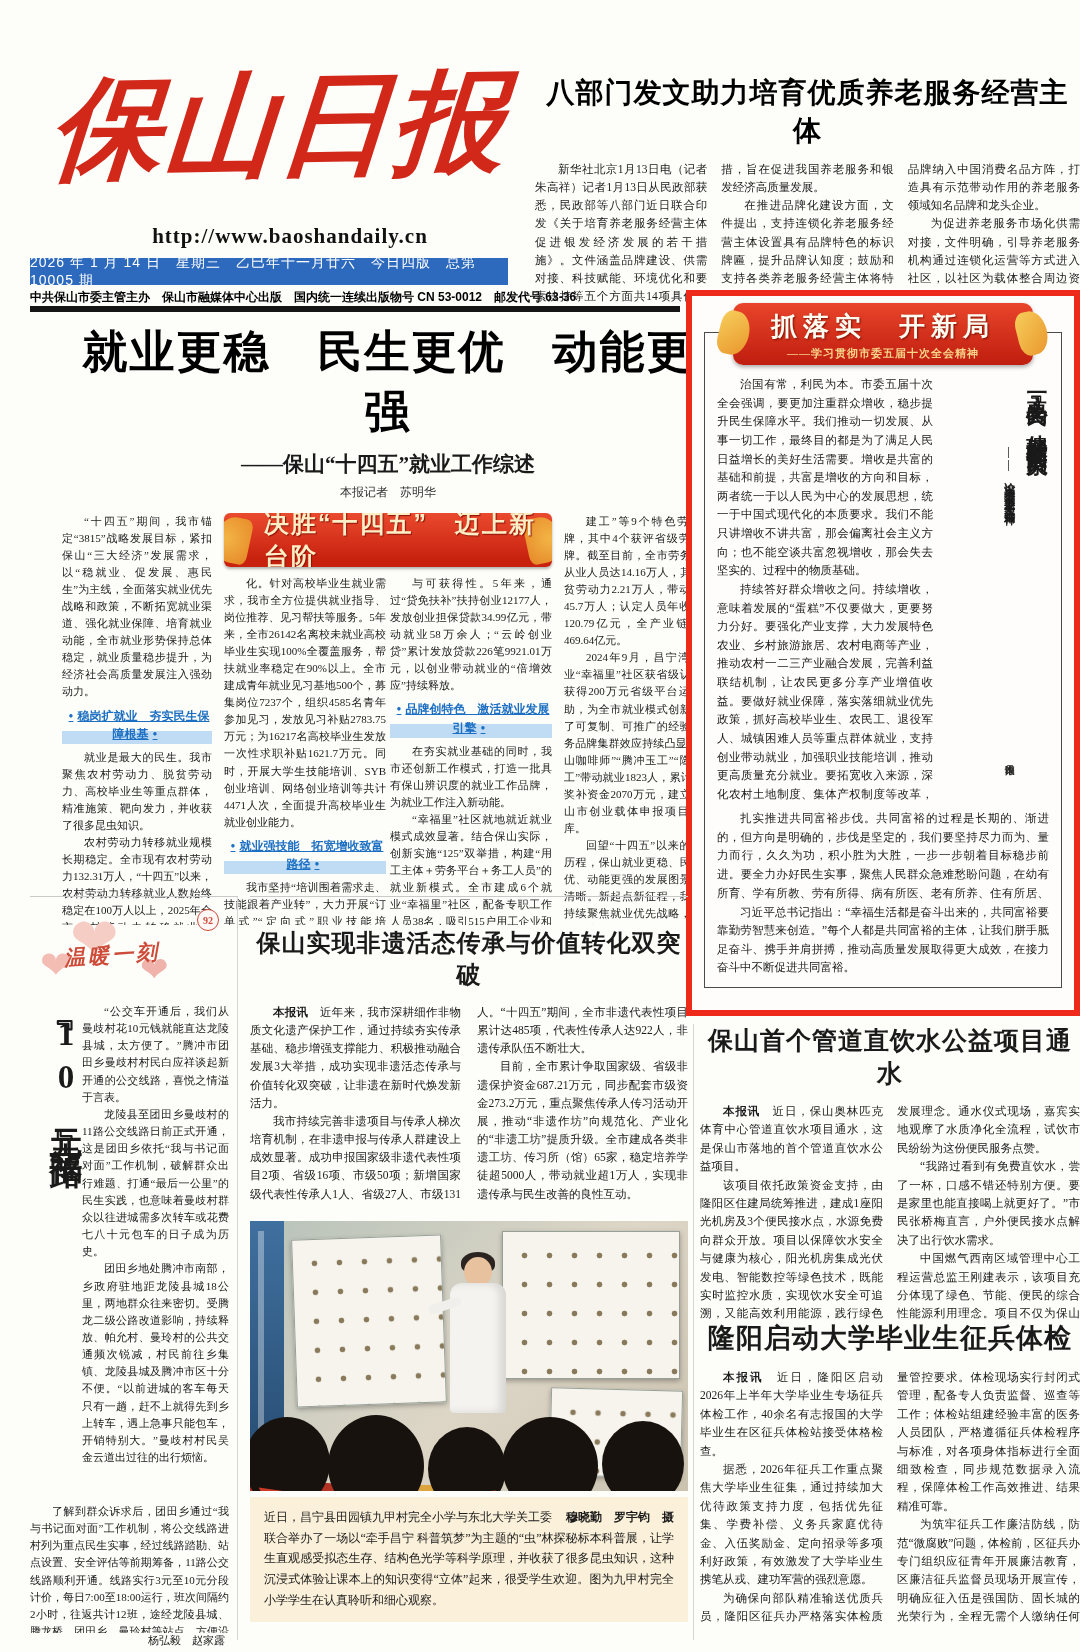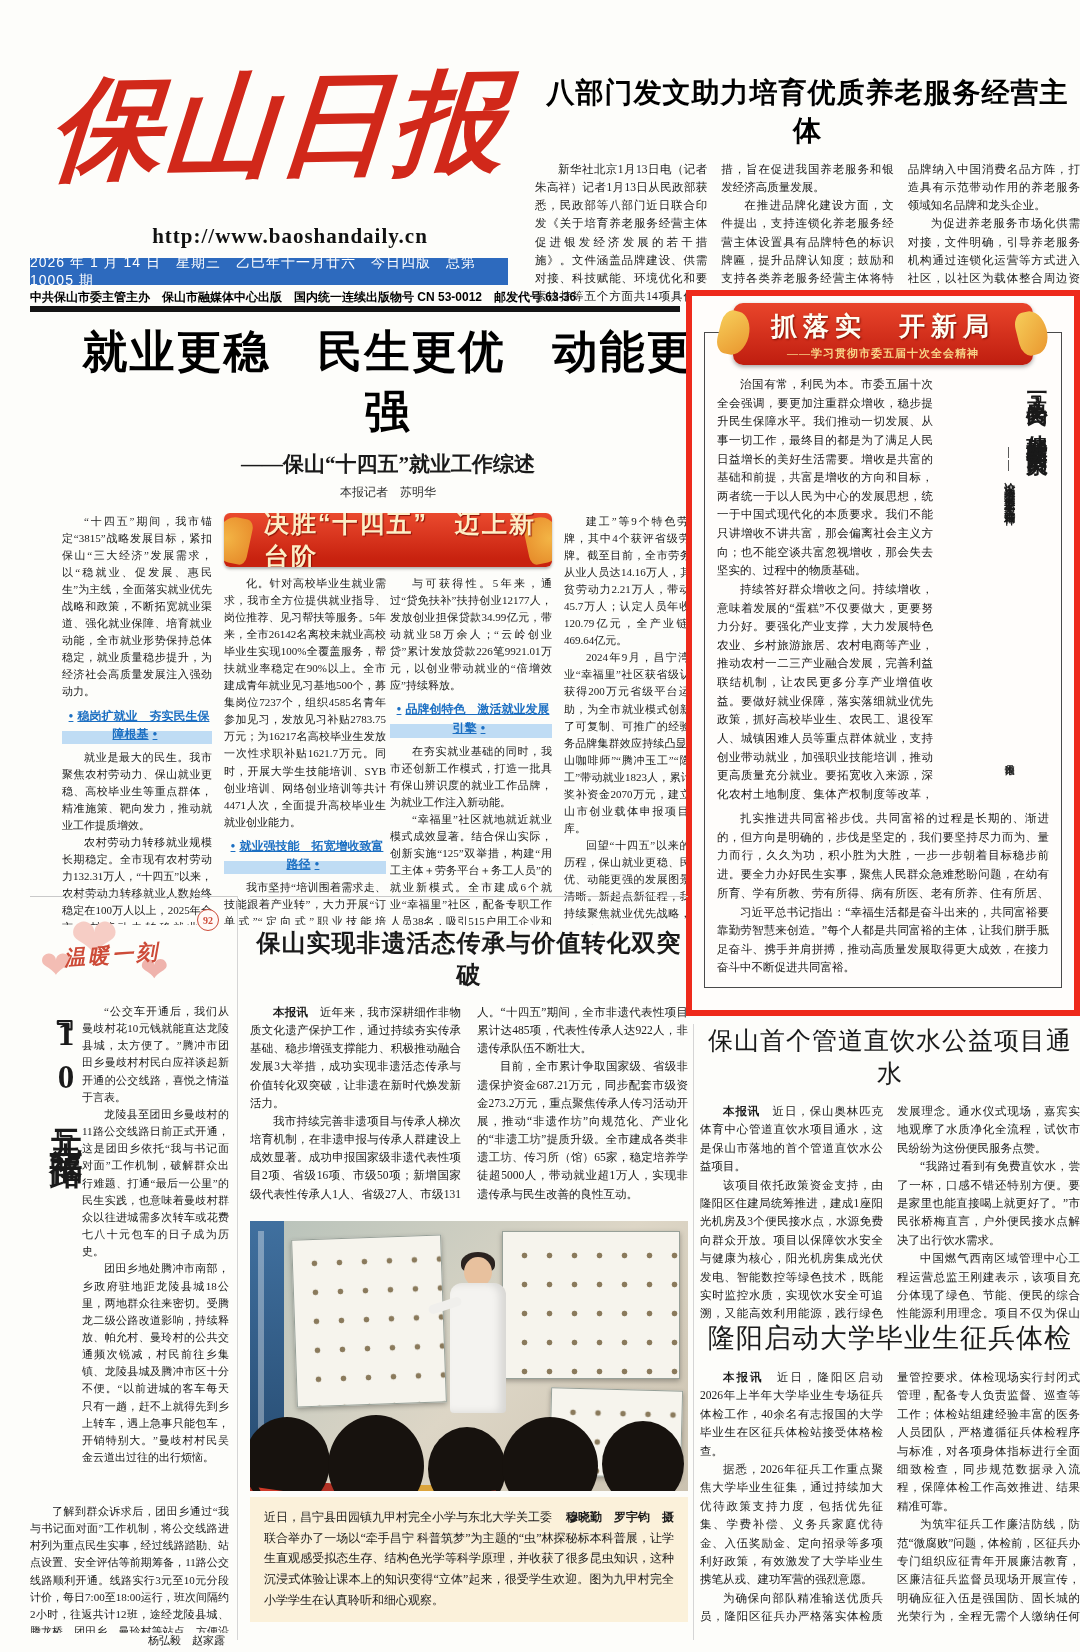--- a/index.html
+++ b/index.html
@@ -144,21 +144,21 @@
   .hood-r { position:absolute; left:-20px; bottom:-44px; width:110px; height:52px; background:#b23225; border-radius:12px 12px 0 0; }
 
   .caption { width:438px; background:#fbf1da; margin-top:6px; padding:10px 14px 12px; font-size:12px;
              line-height:1.72; text-align:justify; }
   .caption .credit { float:right; font-weight:bold; padding-left:14px; }
 
   
   .right-article { position:absolute; left:700px; width:380px; }
   .water { top:1024px; }
   .army  { top:1320px; }
-  .right-article h2 { font-family:"Liberation Sans","DejaVu Sans",sans-serif; font-weight:400;
+  .right-article h2 { font-family:"Liberation Sans","DejaVu Sans",sans-serif; font-weight:700;
                       text-align:center; letter-spacing:1px; }
   .water h2 { font-size:25px; }
   .army h2 { font-size:27px; }
   .right-body { margin-top:12px; column-count:2; column-gap:14px; column-fill:auto; overflow:hidden;
                 font-size:11.5px; line-height:1.6; text-align:justify; }
   .water .right-body { height:238px; }
   .army .right-body { height:268px; }
   .right-body p { text-indent:2em; }
 
   .vrule { position:absolute; width:1px; background:#d5d5d5; }
@@ -186,21 +186,21 @@
   </div>
 
   <div class="main-article">
     <div class="headline">就业更稳　民生更优　动能更强</div>
     <div class="dek">——保山“十四五”就业工作综述</div>
     <div class="byline">本报记者　苏明华</div>
     <div class="cols">
       <div class="col col-1">
         <p>“十四五”期间，我市锚定“3815”战略发展目标，紧扣保山“三大经济”发展需求，以“稳就业、促发展、惠民生”为主线，全面落实就业优先战略和政策，不断拓宽就业渠道、强化就业保障、培育就业动能，全市就业形势保持总体稳定，就业质量稳步提升，为经济社会高质量发展注入强劲动力。</p>
         <div class="subhead">稳岗扩就业　夯实民生保障根基</div>
-        <p>就业是最大的民生。我市聚焦农村劳动力、保山就业更稳、高校毕业生等重点群体，精准施策、靶向发力，推动就业工作提质增效。</p>
+        <p>就业是最大的民生。我市聚焦农村劳动力、脱贫劳动力、高校毕业生等重点群体，精准施策、靶向发力，并收获了很多昆虫知识。</p>
         <p>农村劳动力转移就业规模长期稳定。全市现有农村劳动力132.31万人，“十四五”以来，农村劳动力转移就业人数始终稳定在100万人以上，2025年全市农村劳动力转移就业达106.21万人，就业增收渠道持续拓宽。</p>
 
       </div>
       <div class="midwrap">
         <div class="red-banner">
           <span>决胜“十四五”　迈上新台阶</span>
         </div>
         <div class="midcols">
           <div class="col">
             <p>化。针对高校毕业生就业需求，我市全方位提供就业指导、岗位推荐、见习帮扶等服务。5年来，全市26142名离校未就业高校毕业生实现100%全覆盖服务，帮扶就业率稳定在90%以上。全市建成青年就业见习基地500个，募集岗位7237个，组织4585名青年参加见习，发放见习补贴2783.75万元；为16217名高校毕业生发放一次性求职补贴1621.7万元。同时，开展大学生技能培训、SYB创业培训、网络创业培训等共计4471人次，全面提升高校毕业生就业创业能力。</p>

